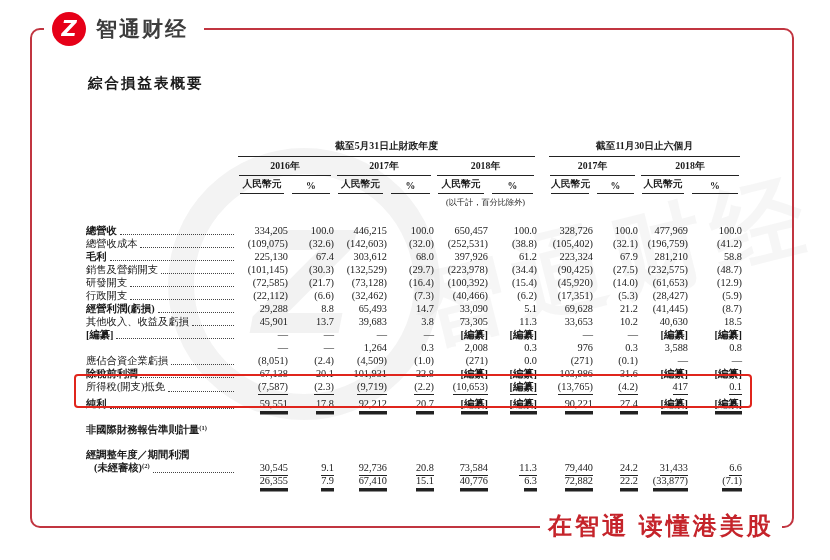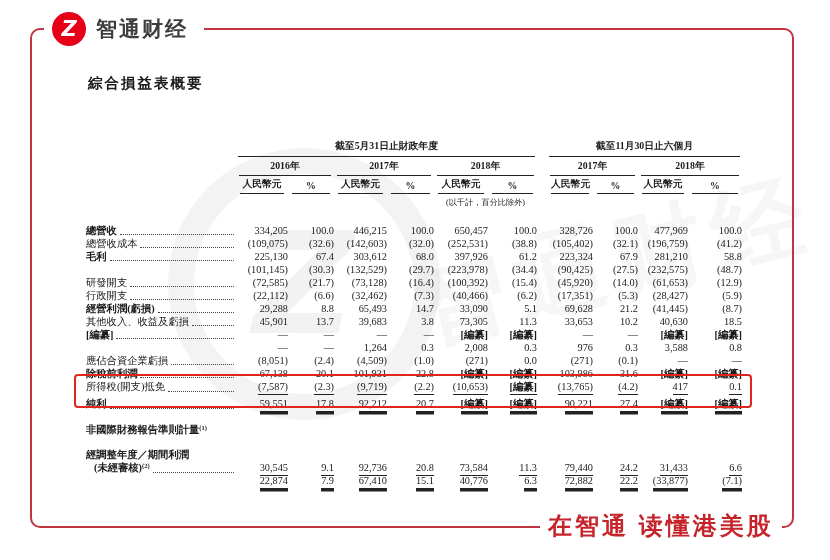--- a/index.html
+++ b/index.html
@@ -252,20 +252,24 @@
           <div class="val">67.9</div>
         </div>
         <div class="c v" style="grid-column: 11;">
           <div class="val">281,210</div>
         </div>
         <div class="c v" style="grid-column: 12;">
           <div class="val">58.8</div>
         </div>
       </div>
       <div class="grow trow">
+        <div class="c lbl">
+          <span class="lt">銷售及營銷開支</span>
+          <span class="dots"></span>
+        </div>
         <div class="c v" style="grid-column: 2;">
           <div class="val">(101,145)</div>
         </div>
         <div class="c v" style="grid-column: 3;">
           <div class="val">(30.3)</div>
         </div>
         <div class="c v" style="grid-column: 4;">
           <div class="val">(132,529)</div>
         </div>
         <div class="c v" style="grid-column: 5;">
@@ -689,21 +693,21 @@
         </div>
         <div class="c v r1" style="grid-column: 11;">
           <div class="val">31,433</div>
         </div>
         <div class="c v r1" style="grid-column: 12;">
           <div class="val">6.6</div>
         </div>
       </div>
       <div class="grow trow">
         <div class="c v r2" style="grid-column: 2;">
-          <div class="val">22,874</div>
+          <div class="val">26,355</div>
         </div>
         <div class="c v r2" style="grid-column: 3;">
           <div class="val">7.9</div>
         </div>
         <div class="c v r2" style="grid-column: 4;">
           <div class="val">67,410</div>
         </div>
         <div class="c v r2" style="grid-column: 5;">
           <div class="val">15.1</div>
         </div>

